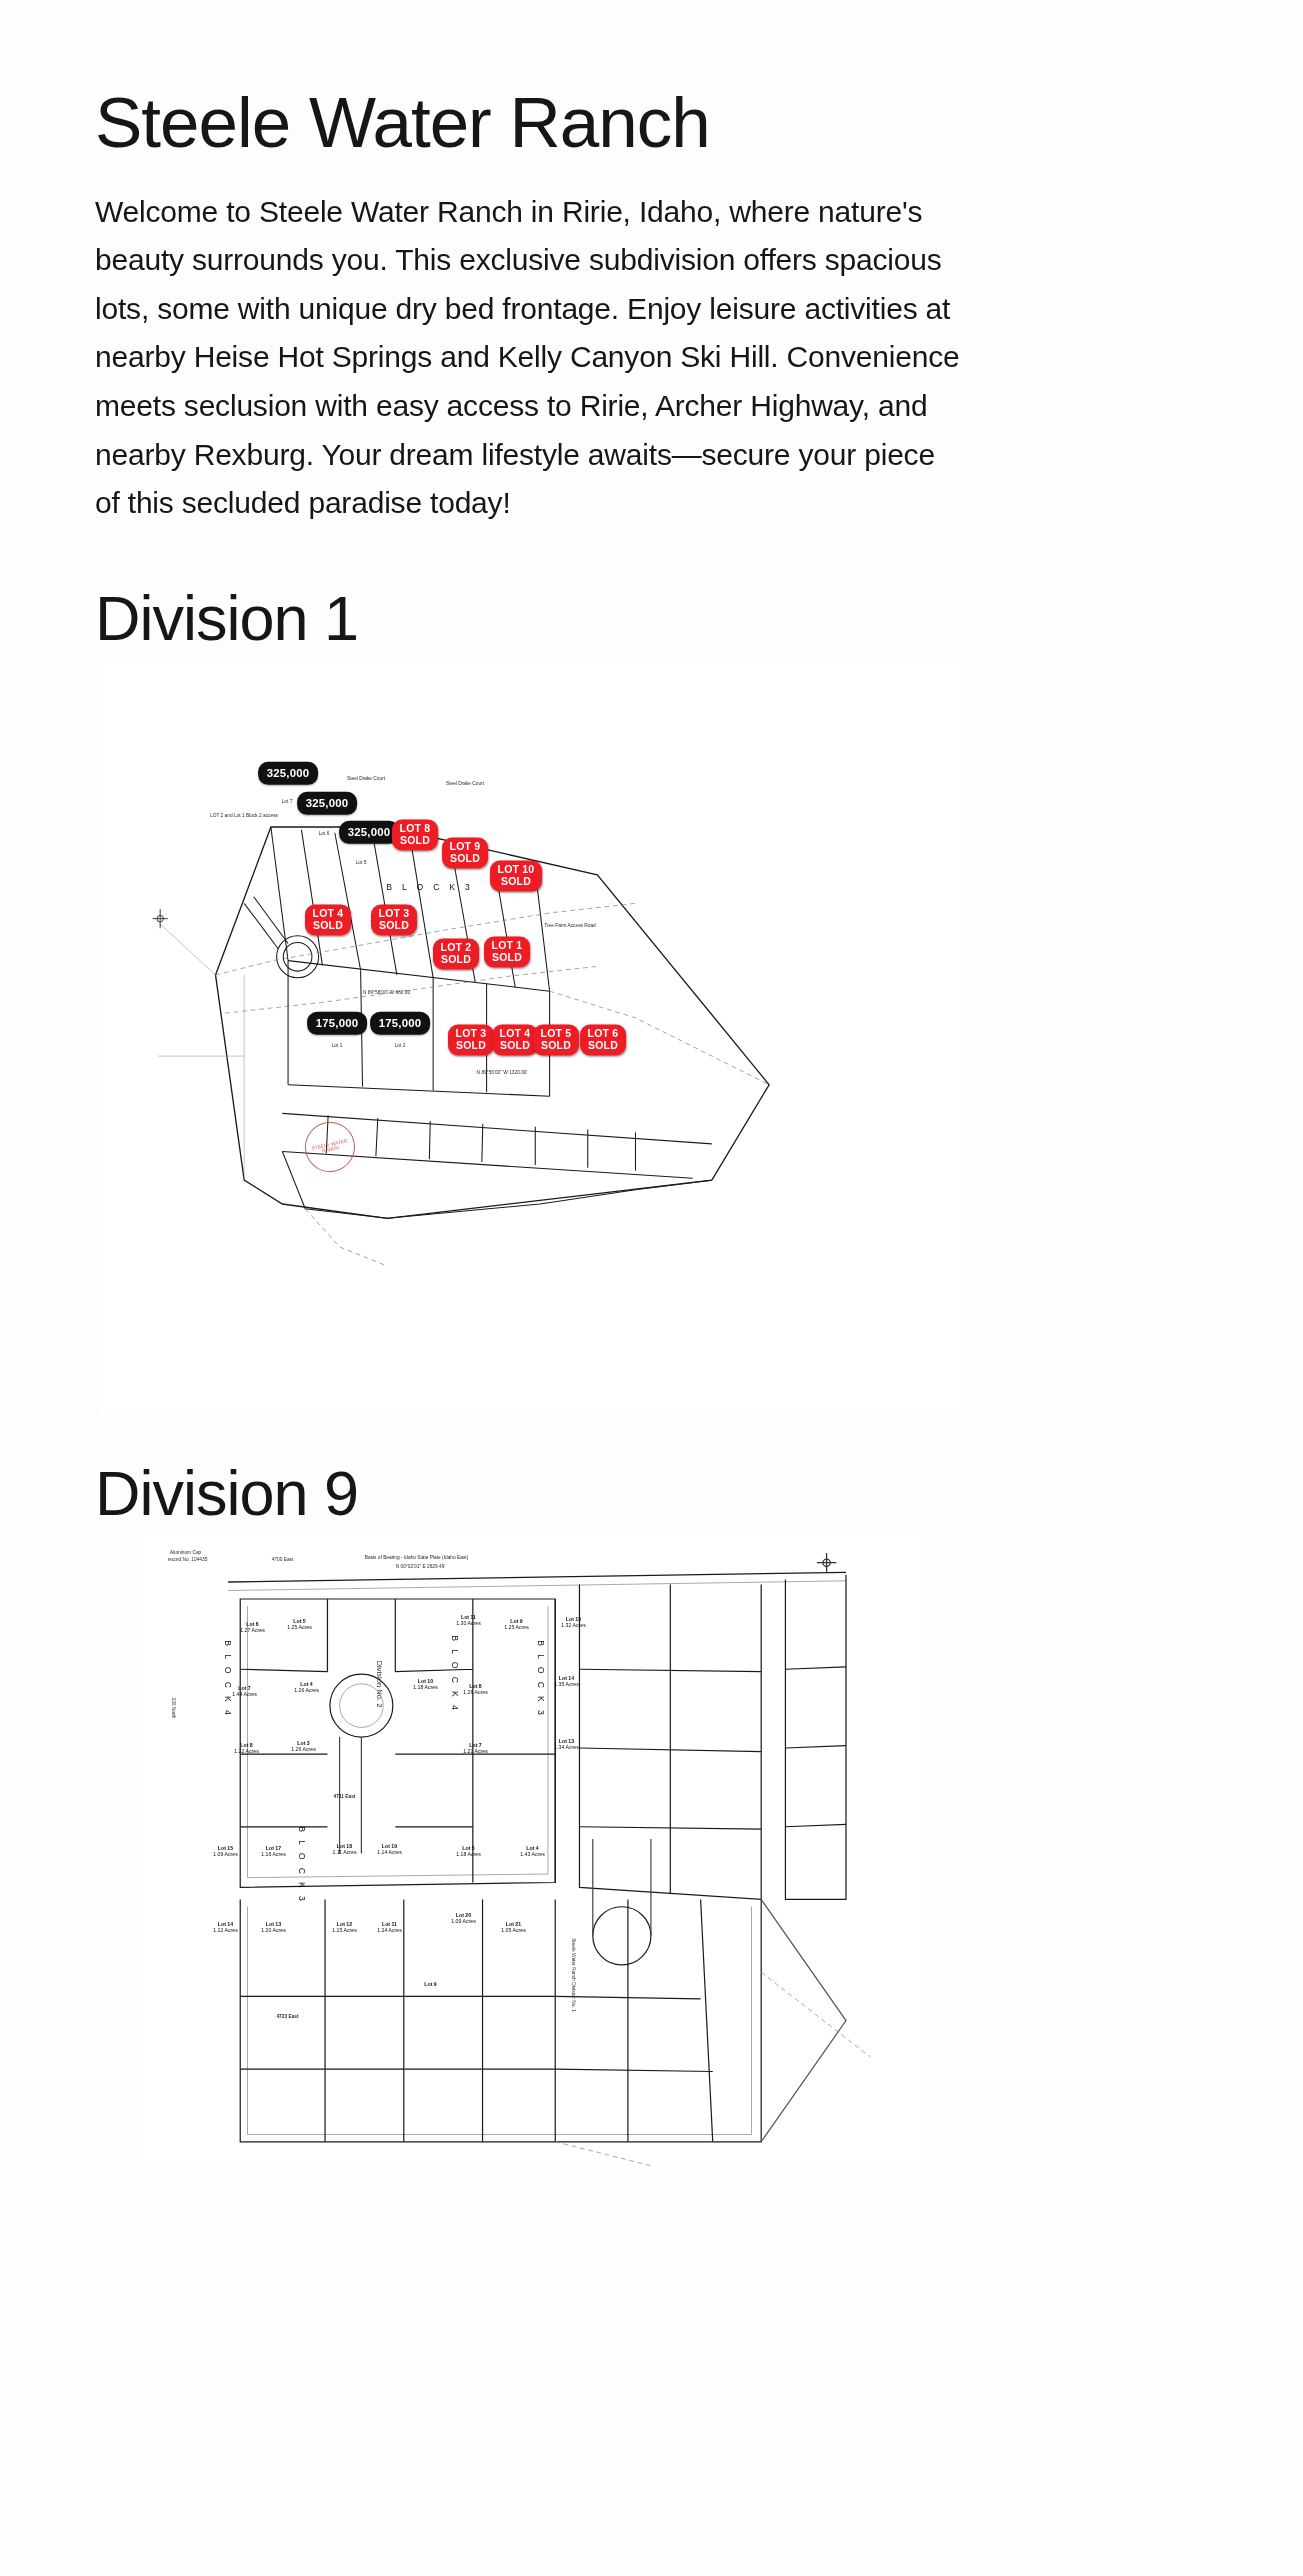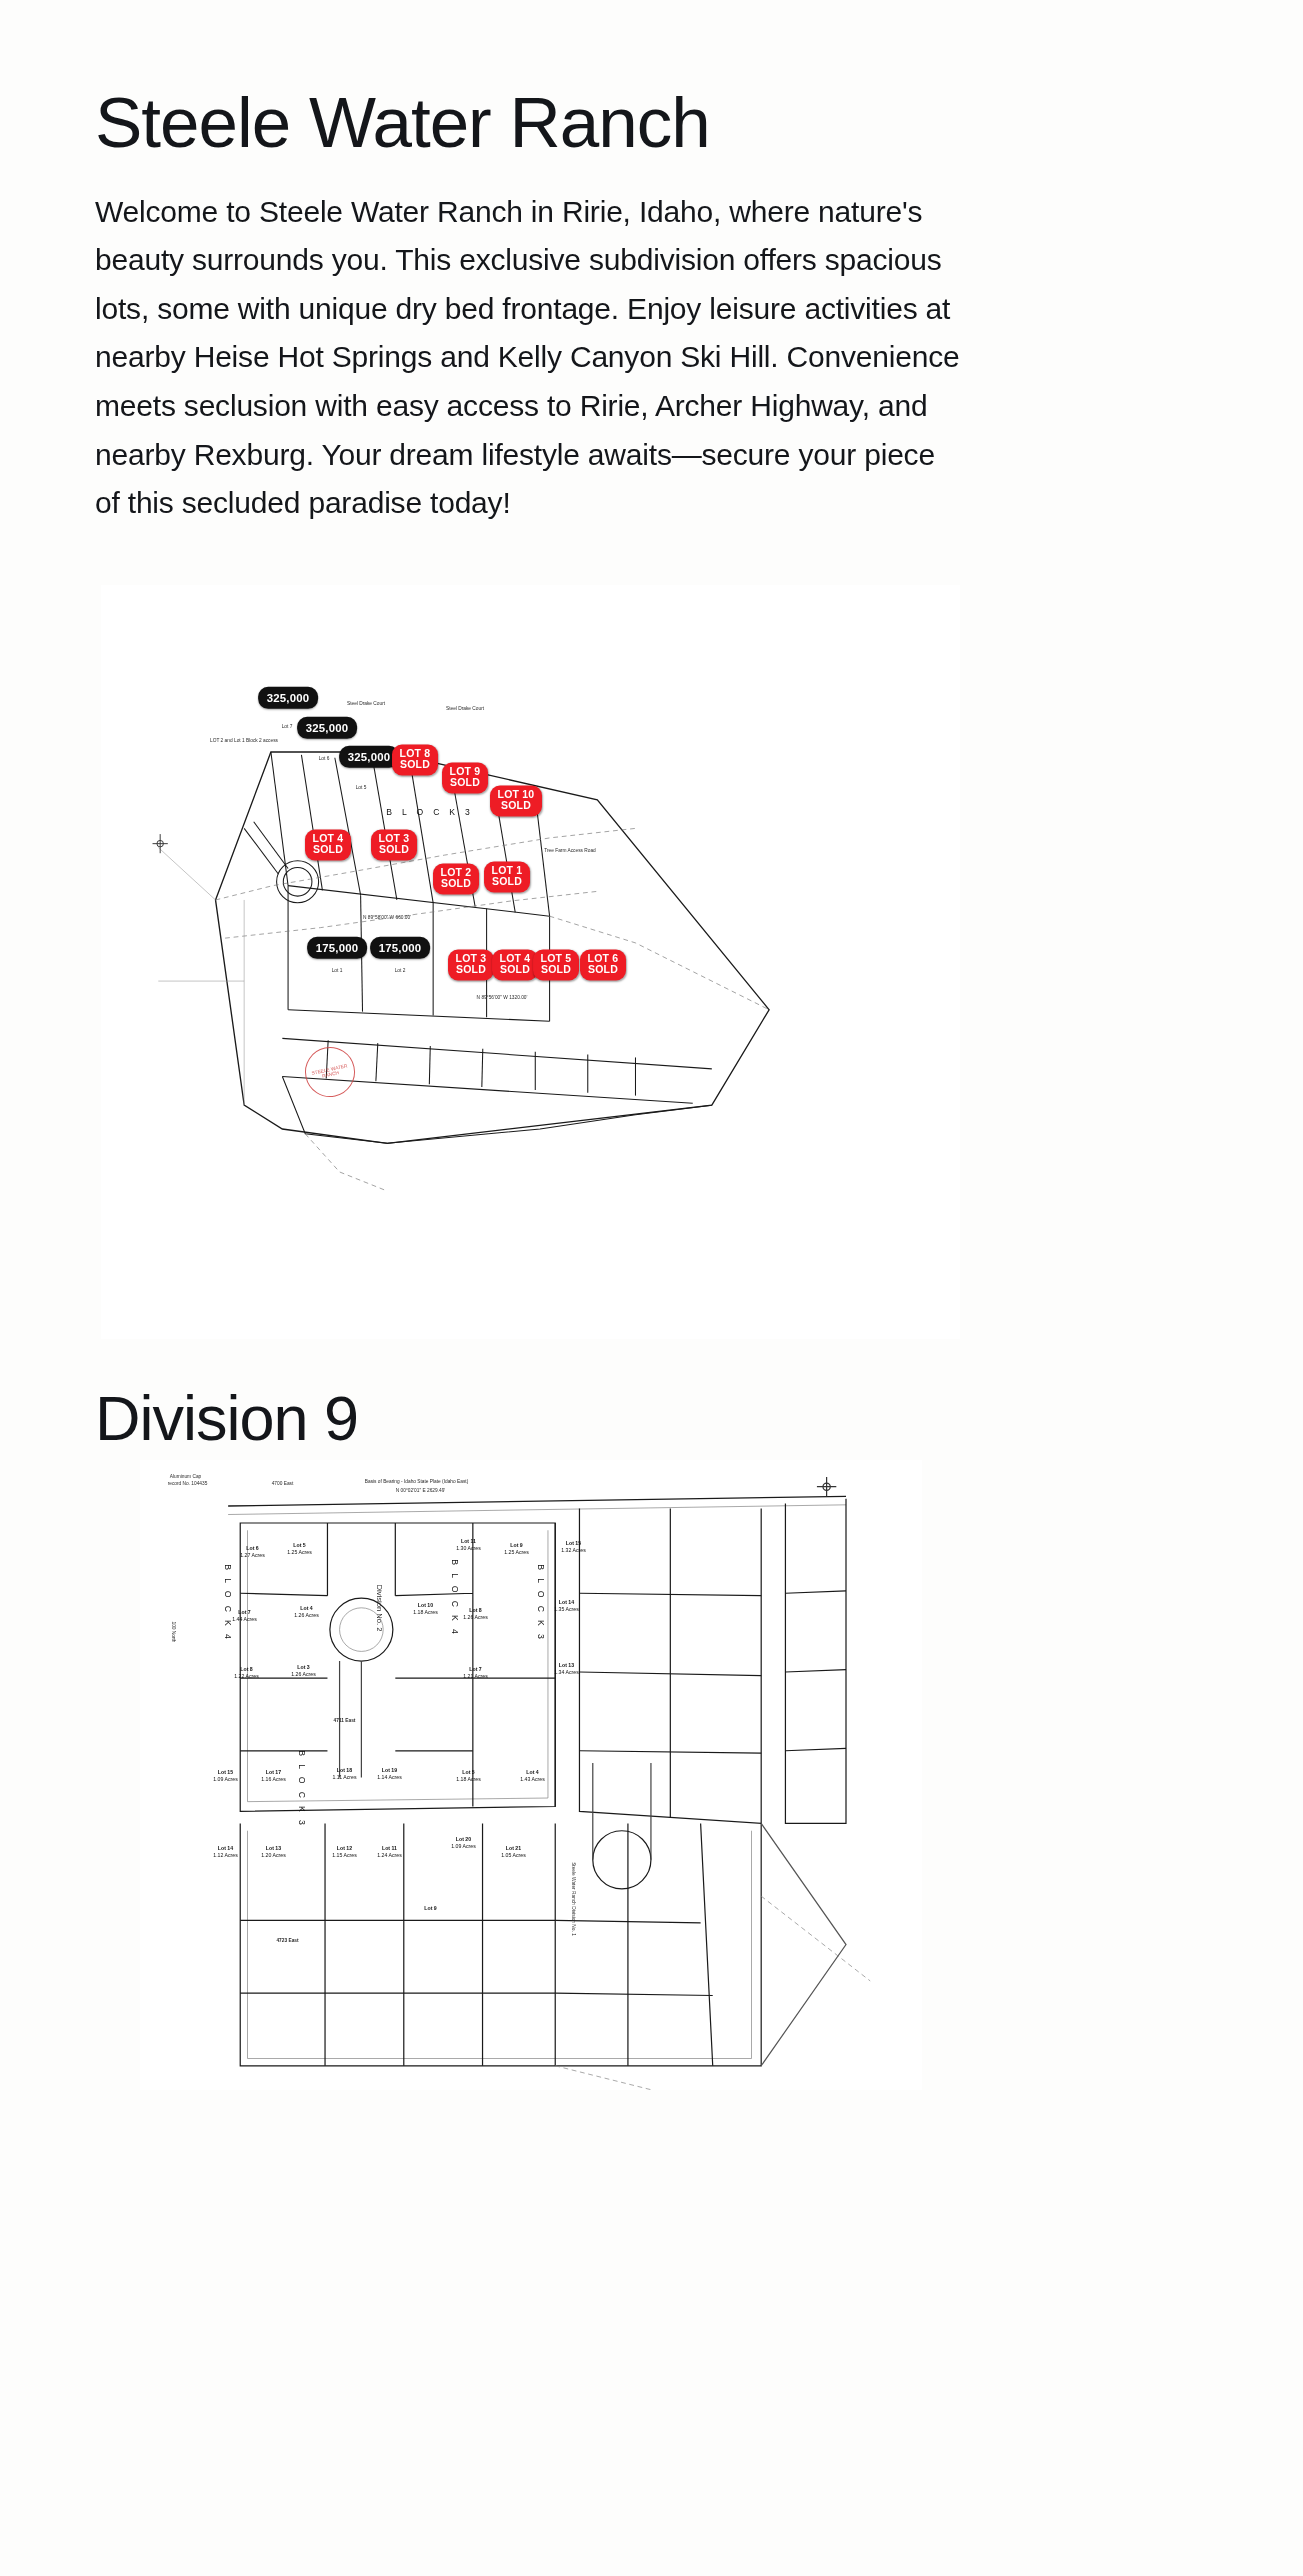--- a/index.html
+++ b/index.html
@@ -120,20 +120,21 @@
 </style>
 </head>
 <body>
 
 <div class="page">
 
   <h1 class="title">Steele Water Ranch</h1>
 
   <p class="intro">Welcome to Steele Water Ranch in Ririe, Idaho, where nature's beauty surrounds you. This exclusive subdivision offers spacious lots, some with unique dry bed frontage. Enjoy leisure activities at nearby Heise Hot Springs and Kelly Canyon Ski Hill. Convenience meets seclusion with easy access to Ririe, Archer Highway, and nearby Rexburg. Your dream lifestyle awaits—secure your piece of this secluded paradise today!</p>
 
+  <h2 class="section-title">Division 1</h2>
 
   <div class="map-wrap">
     <div class="map-frame map-d1" id="d1frame">
       <svg class="plat" viewBox="0 0 900 560" preserveAspectRatio="xMidYMid meet">
         <g fill="none" stroke="#1a1a1a" stroke-width="1.1">
 
           <path d="M120 215 L178 60 L300 60 L520 110 L700 330 L640 430 L300 470 L190 455 L150 430 Z" stroke-width="1.4"></path>
 
           <path d="M178 60 L196 200"></path>
           <path d="M210 63 L232 205"></path>

